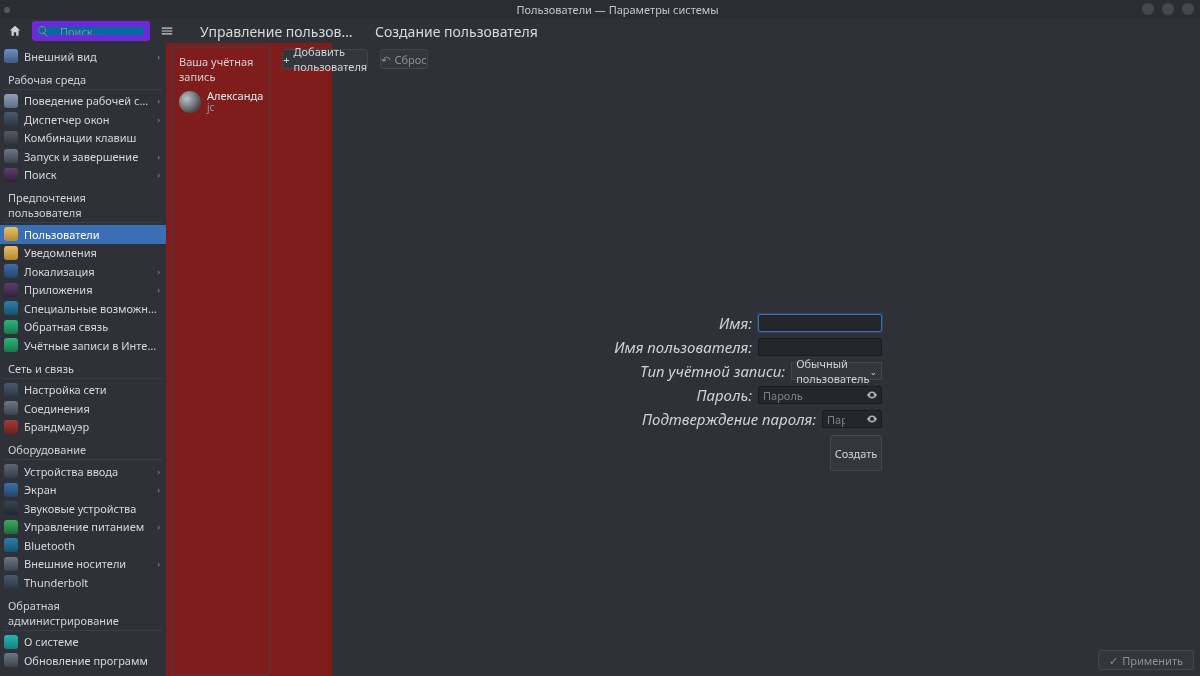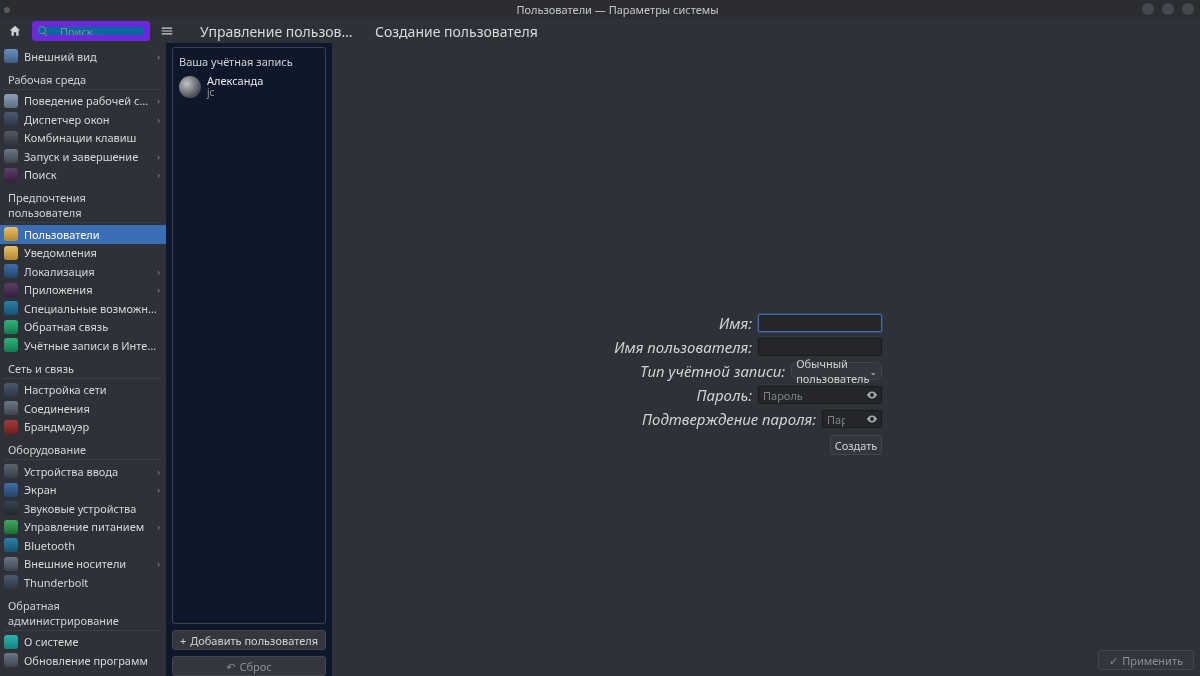--- a/index.html
+++ b/index.html
@@ -27,43 +27,43 @@
 
 .sidebar { width:166px; background:#2e3137; overflow-y:auto; padding:4px 0 6px 0; }
 .sidebar::-webkit-scrollbar { width:0; }
 .cat { padding:6px 6px 2px 4px; color:#d0d2d4; font-size:11px; border-bottom:1px solid #3b3e44; margin:0 4px 2px 4px; }
 .item { height:18.5px; display:flex; align-items:center; padding:0 6px 0 4px; gap:6px; color:#d6d8da; cursor:pointer;justify-content:space-between; }
 .item.selected { background:#3b6fb5; color:#fff; }
 .item .iicon { width:14px; height:14px; border-radius:3px; flex-shrink:0; display:flex; align-items:center; justify-content:center; font-size:9px; }
 .item .label { flex:1; font-size:11px; white-space:nowrap; overflow:hidden; text-overflow:ellipsis; }
 .item .chev { color:#8d9093; font-size:9px; }
 
-.midcol { width:166px; background:#0f172a; display:flex; flex-direction:column; }
+.midcol { width:166px; background:#7f1d1d; display:flex; }
 .userlist { margin:4px 6px 0 6px; border:1px solid #3e4147; border-radius:3px; flex:1; padding:6px; position:relative; }
 .ul-header { color:#d0d2d4; font-size:11px; margin-bottom:4px; }
 .user-row { display:flex; align-items:center; gap:6px; padding:2px 0; }
 .avatar { width:22px; height:22px; border-radius:50%; background: radial-gradient(circle at 35% 35%, #bfc3c7 0%, #4a4d52 70%); flex-shrink:0; }
 .user-row .uname { color:#e8e8e8; font-size:11px; line-height:1.1; }
 .user-row .ulogin { color:#9a9c9f; font-size:10px; line-height:1.1; }
 .add-btn, .reset-btn { margin:6px 6px 0 6px; height:20px; border:1px solid #43464c; background:#33363c; border-radius:3px; display:flex; align-items:center; justify-content:center; gap:4px; color:#d2d4d6; font-size:11px; cursor:pointer; }
 .reset-btn { color:#8d9093; }
 
 .main { flex:1; position:relative; }
 
 .form { position:absolute; right:318px; top:270px; width:240px; }
 .form-row { display:flex; align-items:center; justify-content:flex-end; margin-bottom:4px; gap:6px; }
 .form-row label { color:#d0d2d4; font-size:15px; text-align:right; white-space:nowrap;font-style:italic; }
 .tin { width:124px; height:18px; background:#242629; border:1px solid #1a1b1d; border-radius:2px; color:#e8e8e8; padding:0 4px; font-size:11px; }
 .tin.focus { border:1px solid #3b6fb5; box-shadow:0 0 0 1px #3b6fb555; }
 .tin::placeholder { color:#7f8285; }
-.sel { width:120px; height:18px; background:#33363c; border:1px solid #43464c; border-radius:6px; color:#d0d2d4; font-size:11px; padding:0 4px; display:flex; align-items:center; justify-content:space-between; }
+.sel { width:120px; height:18px; background:#33363c; border:1px solid #43464c; border-radius:0; color:#d0d2d4; font-size:11px; padding:0 4px; display:flex; align-items:center; justify-content:space-between; }
 .pw-wrap { position:relative; width:124px; }
 .pw-wrap .tin { width:100%; padding-right:36px; }
 .eye { position:absolute; right:4px; top:2px; color:#a9acb0; cursor:pointer; }
-.create-btn { height:20px; padding:0 12px; background:#33363c; border:1px solid #43464c; border-radius:2px; color:#d0d2d4; font-size:11px; display:flex; align-items:center; justify-content:center; margin-top:2px; margin-left:auto; cursor:pointer; width:52px; }
+.create-btn { height:36px; padding:0 12px; background:#33363c; border:1px solid #43464c; border-radius:2px; color:#d0d2d4; font-size:11px; display:flex; align-items:center; justify-content:center; margin-top:2px; margin-left:auto; cursor:pointer; width:52px; }
 .form .btn-row { display:flex; justify-content:flex-end; }
 
 .apply-bar { position:absolute; right:6px; bottom:6px; }
 .apply-btn { height:20px; padding:0 10px; background:#33363c; border:1px solid #43464c; border-radius:2px; color:#8d9093; font-size:11px; display:flex; align-items:center; gap:4px; }
 
 .iicon.c-vw{background:linear-gradient(#6d8fbd,#3d5d88);}
 .iicon.c-be{background:linear-gradient(#8ea1b8,#5a6d84);}
 .iicon.c-wm{background:linear-gradient(#4a5a6f,#2c3644);}
 .iicon.c-kb{background:linear-gradient(#525a66,#2e343d);}
 .iicon.c-ss{background:linear-gradient(#6d7885,#3c434d);}

